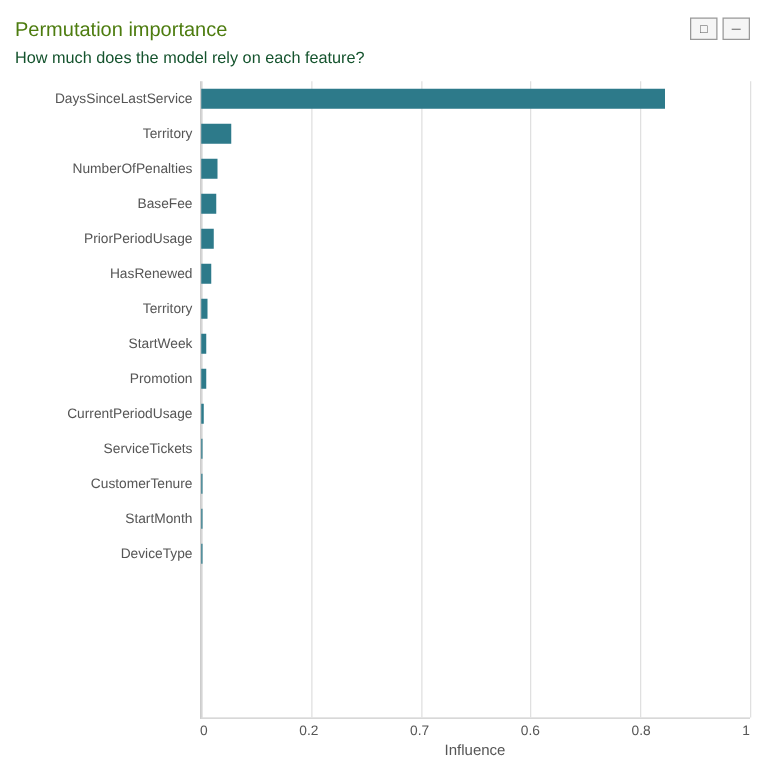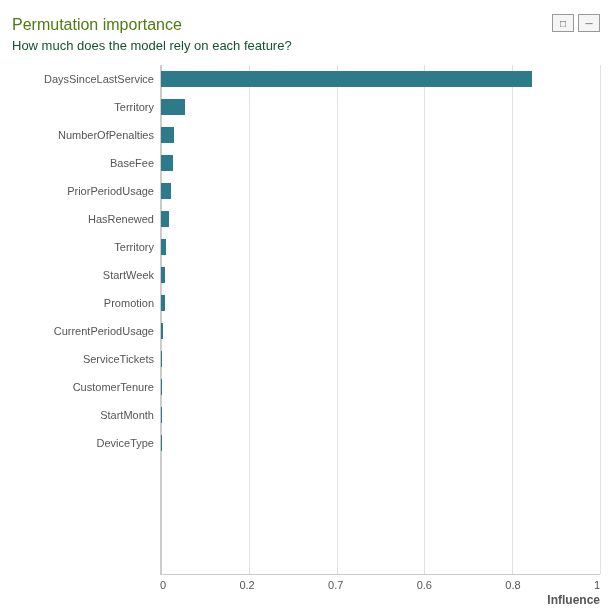--- a/index.html
+++ b/index.html
@@ -95,26 +95,25 @@
       margin-left: 148px;
       padding-top: 4px;
       position: relative;
     }
     .x-tick {
       font-size: 11px;
       color: #555;
       text-align: center;
     }
     .x-axis-title {
-      text-align: right;
+      text-align: center;
       font-size: 12px;
       color: #555;
       margin-top: 2px;
       margin-left: 148px;
-      font-weight: bold;
     }
     .top-right-icons {
       position: absolute;
       top: 14px;
       right: 12px;
       display: flex;
       gap: 4px;
     }
     .icon-btn {
       width: 22px;

